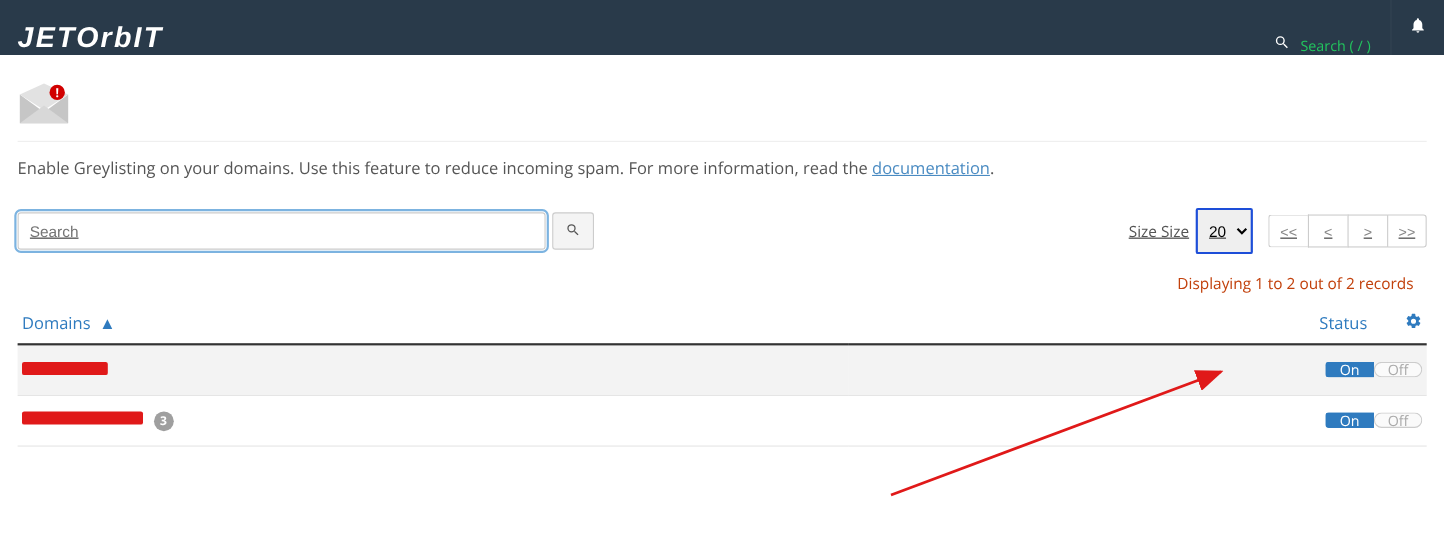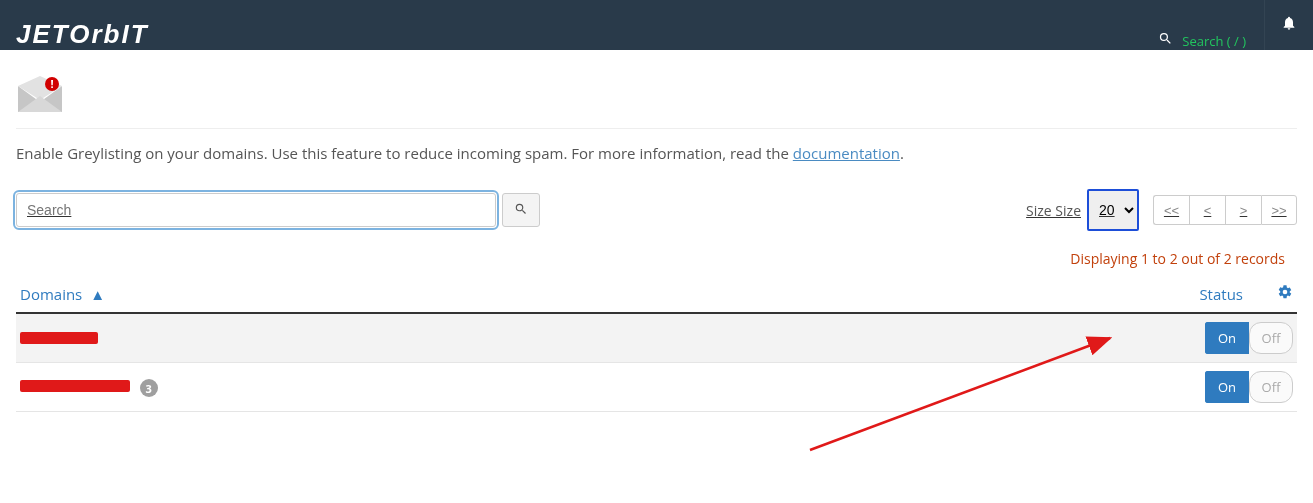--- a/index.html
+++ b/index.html
@@ -201,21 +201,21 @@
       margin-left: 6px;
       vertical-align: middle;
     }
     .toggle-group {
       display: inline-flex;
       float: right;
       border-radius: 3px;
       overflow: hidden;
     }
     .toggle-btn {
-      height: 32px;
+      height: 14px;
       width: 44px;
       border: 1px solid #ccc;
       font-size: 13px;
       cursor: pointer;
       display: flex;
       align-items: center;
       justify-content: center;
     }
     .toggle-btn.on {
       background: #2f7bbf;

